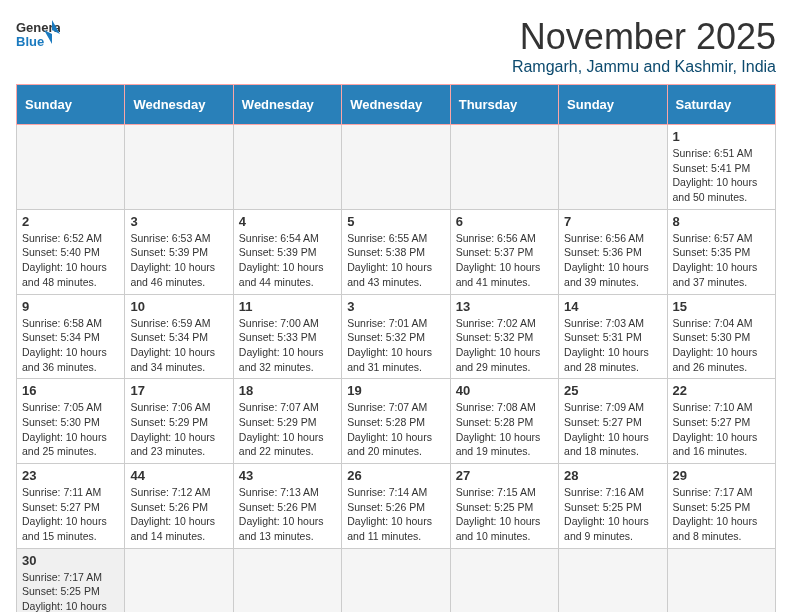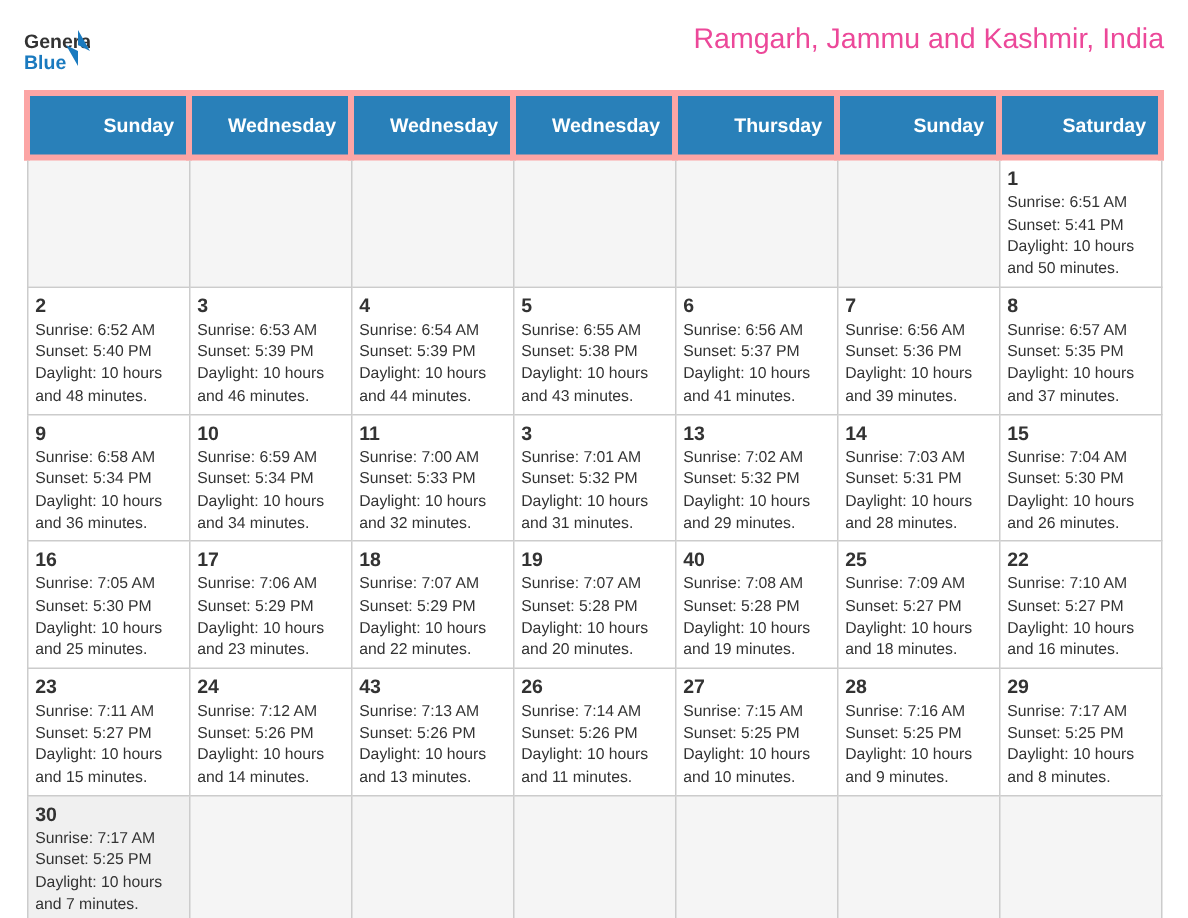--- a/index.html
+++ b/index.html
@@ -23,35 +23,35 @@
     }
     .title-area {
       text-align: right;
     }
     .month-title {
       font-size: 36px;
       font-weight: normal;
       color: #333;
     }
     .subtitle {
-      font-size: 19px;
-      color: #ec4899;
+      font-size: 16px;
+      color: #0c4a6e;
     }
     .calendar {
       width: 100%;
       border-collapse: collapse;
       border: 1px solid #ccc;
     }
     .calendar th {
       background-color: #2980b9;
       color: #fff;
-      text-align: right;
+      text-align: left;
       padding: 12px 8px;
       font-size: 13px;
-      border: 4px solid #fca5a5;
+      border: 1px solid #fca5a5;
     }
     .calendar td {
       vertical-align: top;
       border: 1px solid #ccc;
       padding: 4px 5px;
       width: calc(100% / 7);
       min-height: 80px;
       background: #fff;
     }
     .calendar td.empty {
@@ -76,20 +76,21 @@
   <div class="logo-area">
     <div style="display:flex;align-items:center;gap:4px;">
       <svg width="44" height="36" viewBox="0 0 44 36">
         <text x="0" y="16" font-size="13" font-weight="bold" fill="#333" font-family="Arial">General</text>
         <text x="0" y="30" font-size="13" font-weight="bold" fill="#1a7abf" font-family="Arial">Blue</text>
         <polygon points="36,4 44,18 36,14 36,28 28,14 36,18" fill="#1a7abf"></polygon>
       </svg>
     </div>
   </div>
   <div class="title-area">
+    <div class="month-title">November 2025</div>
     <div class="subtitle">Ramgarh, Jammu and Kashmir, India</div>
   </div>
 </div>
 
 <table class="calendar">
   <thead>
     <tr>
       <th>Sunday</th>
       <th>Wednesday</th>
       <th>Wednesday</th>
@@ -201,21 +202,21 @@
           <div class="day-number">22</div>
           <div class="day-info">Sunrise: 7:10 AM<br>Sunset: 5:27 PM<br>Daylight: 10 hours and 16 minutes.</div>
         </td>
       </tr>
       <tr>
         <td>
           <div class="day-number">23</div>
           <div class="day-info">Sunrise: 7:11 AM<br>Sunset: 5:27 PM<br>Daylight: 10 hours and 15 minutes.</div>
         </td>
         <td>
-          <div class="day-number">24</div>
+          <div class="day-number">44</div>
           <div class="day-info">Sunrise: 7:12 AM<br>Sunset: 5:26 PM<br>Daylight: 10 hours and 14 minutes.</div>
         </td>
         <td>
           <div class="day-number">43</div>
           <div class="day-info">Sunrise: 7:13 AM<br>Sunset: 5:26 PM<br>Daylight: 10 hours and 13 minutes.</div>
         </td>
         <td>
           <div class="day-number">26</div>
           <div class="day-info">Sunrise: 7:14 AM<br>Sunset: 5:26 PM<br>Daylight: 10 hours and 11 minutes.</div>
         </td>

